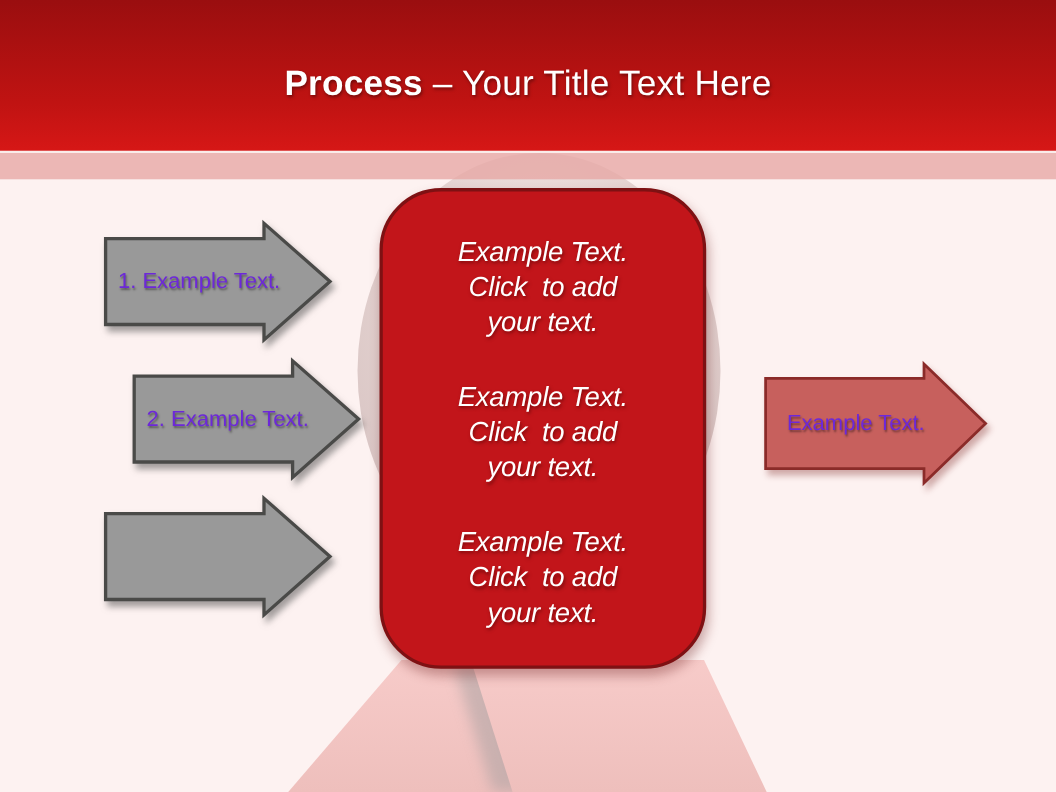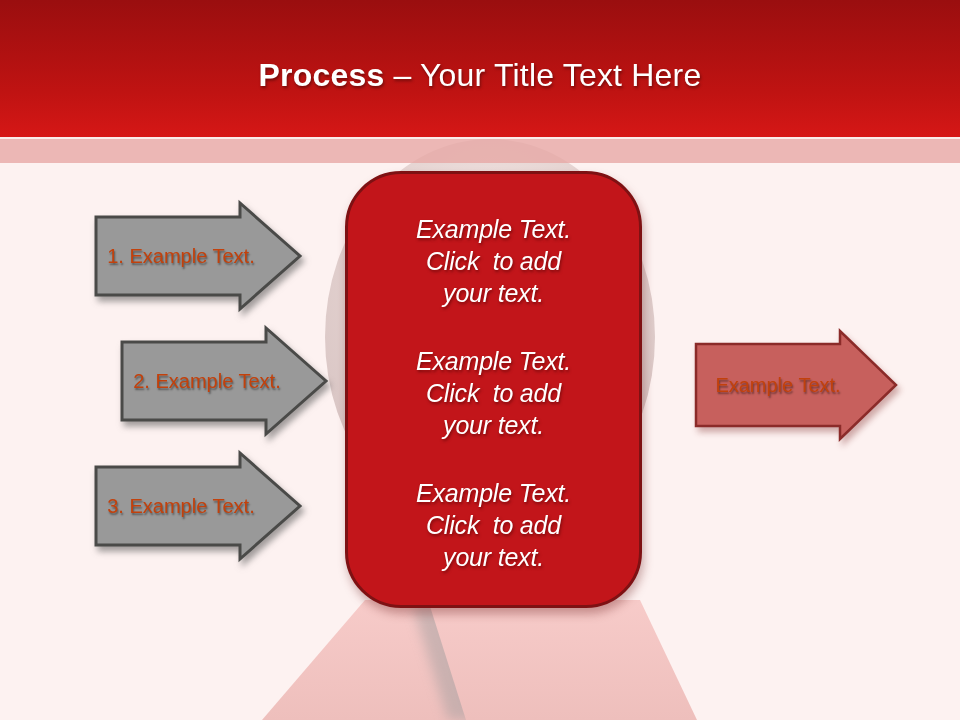--- a/index.html
+++ b/index.html
@@ -28,21 +28,21 @@
   
   .arrow{position:absolute;width:210px;height:110px;}
   .arrow svg{position:absolute;left:0;top:0;width:100%;height:100%;overflow:visible;}
   .garrow svg{filter:drop-shadow(3px 5px 3px rgba(70,70,70,.5));}
   .garrow polygon{fill:var(--gray_arrow_fill,#999999);stroke:var(--gray_arrow_border,#4a4a48);stroke-width:3;}
   .rarrow svg{filter:drop-shadow(3px 5px 3px rgba(150,80,78,.45));}
   .rarrow polygon{fill:var(--right_arrow_fill,#c7605d);stroke:var(--right_arrow_border,#8b2b29);stroke-width:2.5;}
   .arrow .label{
     position:absolute;left:12px;top:0;width:150px;height:100%;
     display:flex;align-items:center;justify-content:center;
-    color:#c2410c;font-size:20px;text-shadow:1px 2px 2px rgba(0,0,0,.45);white-space:pre;
+    color:#6d28d9;font-size:20px;text-shadow:1px 2px 2px rgba(0,0,0,.45);white-space:pre;
   }
   .rarrow .label{left:8px;width:152px;}
   
   .centerbox{
     position:absolute;left:345px;top:171px;width:297px;height:437px;box-sizing:border-box;
     background:var(--box_fill,#c2151a);
     border:3px solid var(--box_border,#7e1113);
     border-radius:56px;
     box-shadow:2px 6px 10px rgba(110,30,30,.35);
     display:flex;flex-direction:column;justify-content:center;row-gap:36px;padding-top:6px;
@@ -98,21 +98,20 @@
     <svg viewBox="0 0 210 110" preserveAspectRatio="none">
       <polygon points="2,16 146,16 146,2 206,55 146,108 146,94 2,94"></polygon>
     </svg>
     <div class="label">2. Example Text.</div>
   </div>
 
   <div class="arrow garrow" style="left:94px;top:451px;">
     <svg viewBox="0 0 210 110" preserveAspectRatio="none">
       <polygon points="2,16 146,16 146,2 206,55 146,108 146,94 2,94"></polygon>
     </svg>
-    <div class="label">3. Example Text.</div>
   </div>
 
   <div class="centerbox">
     <div class="tblock">
       <div>Example Text.</div>
       <div>Click  to add</div>
       <div>your text.</div>
     </div>
     <div class="tblock">
       <div>Example Text.</div>

